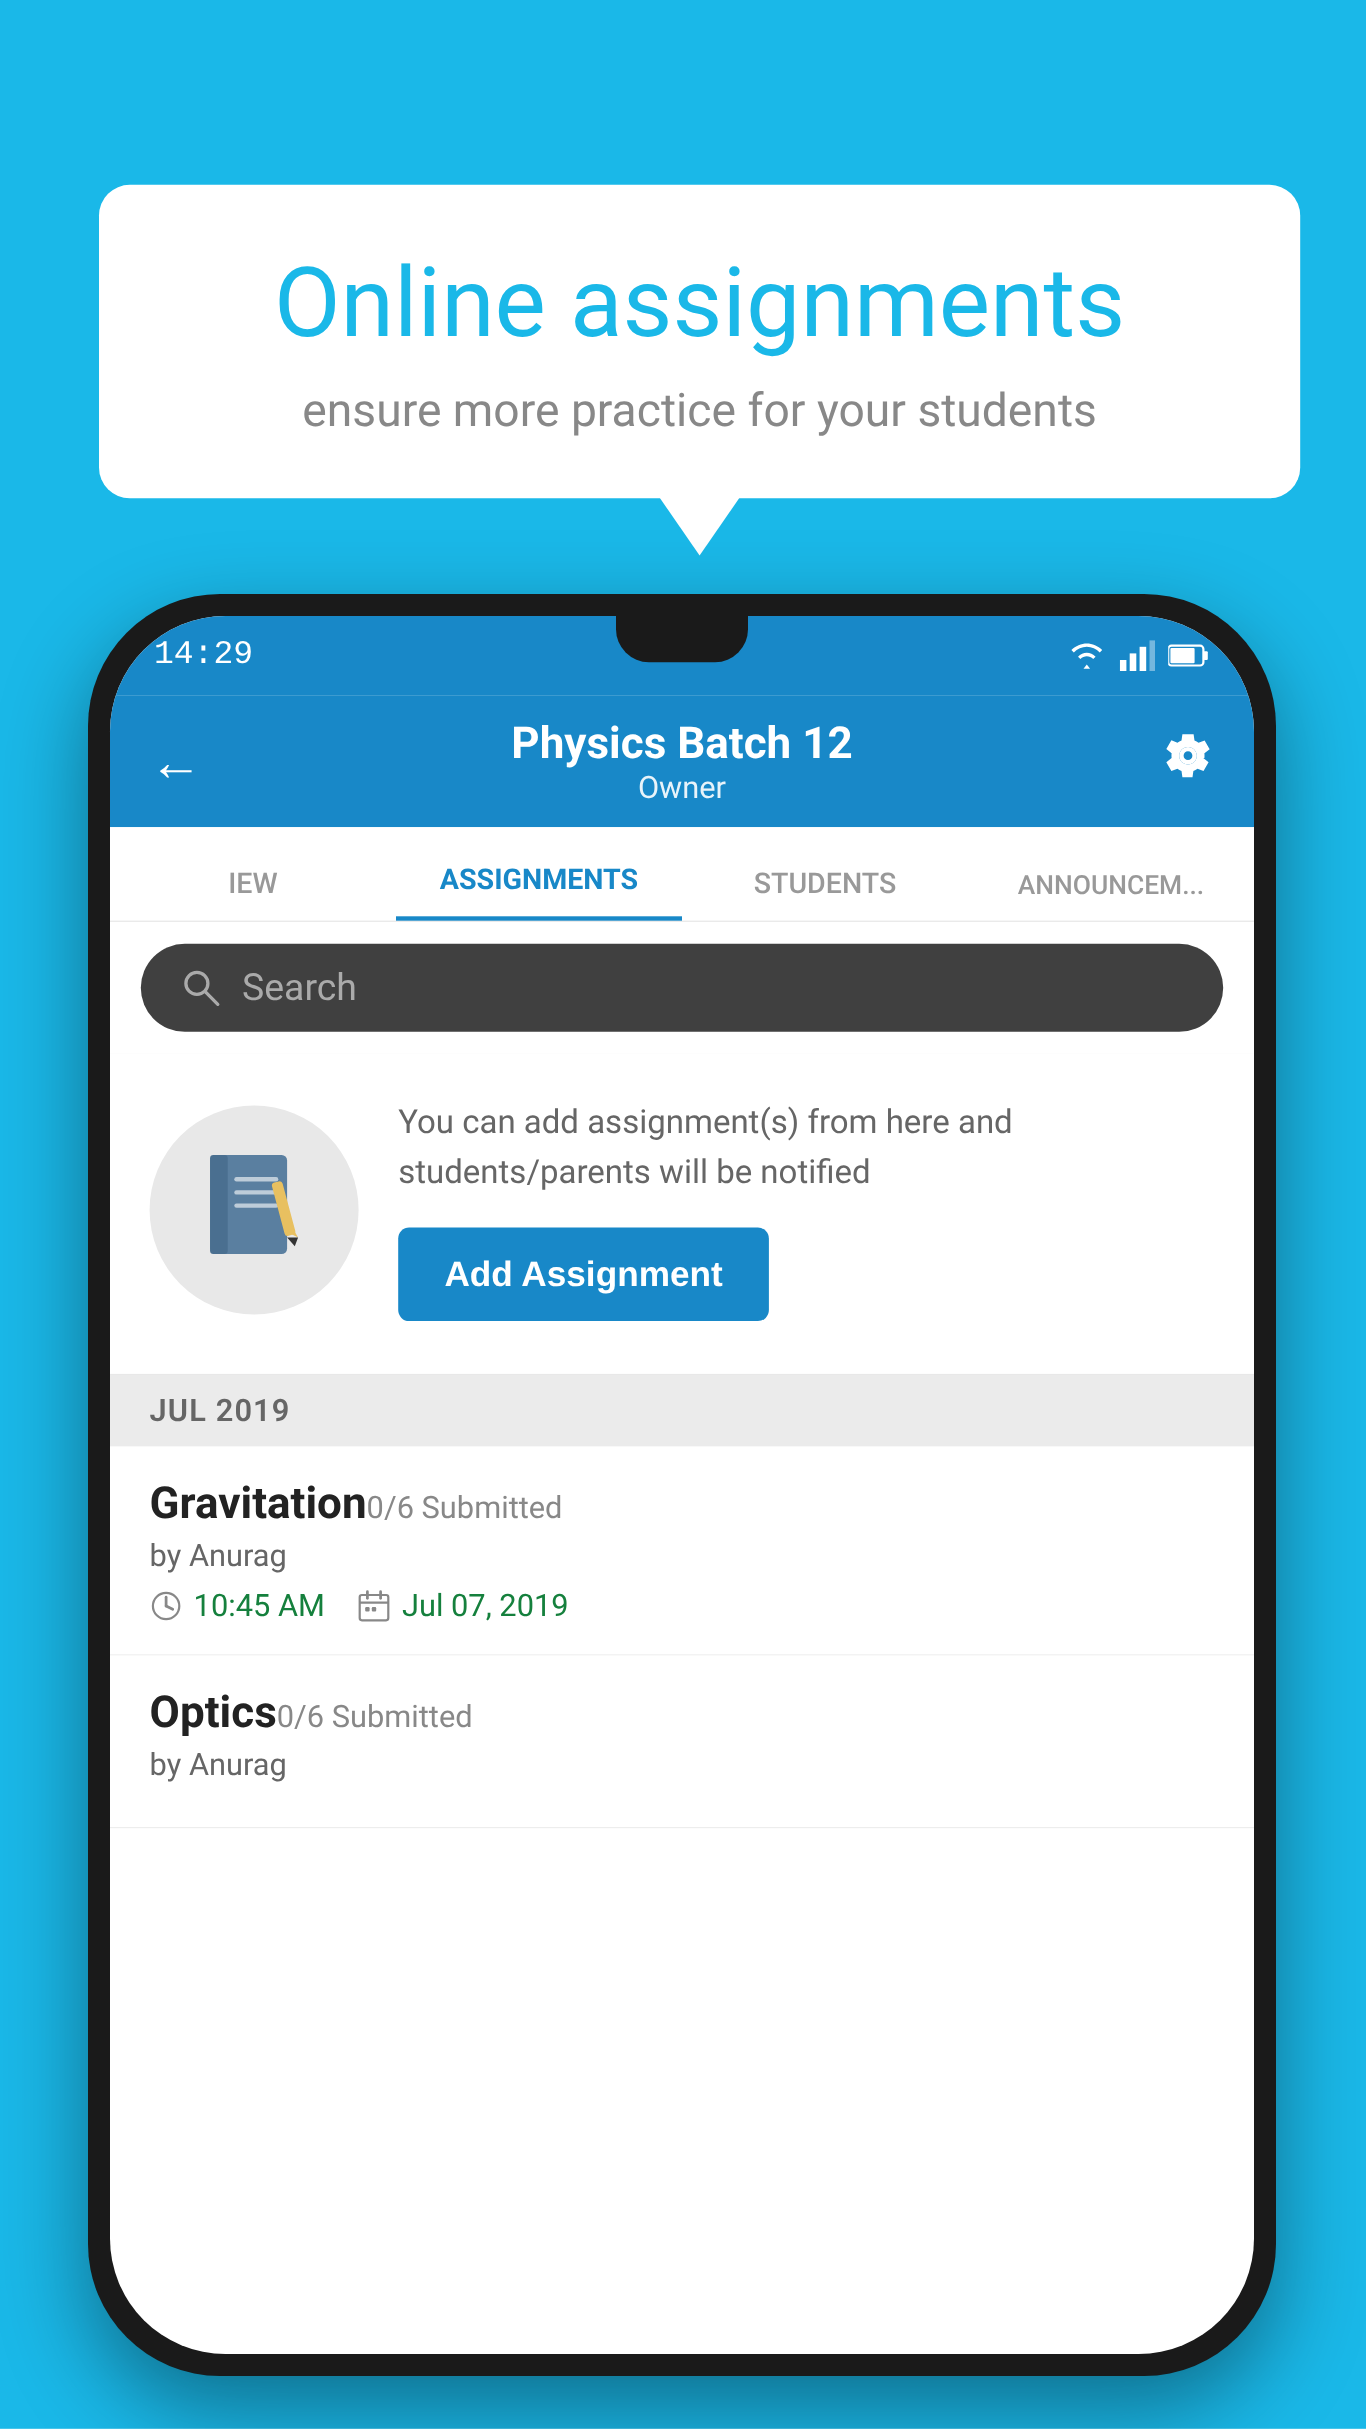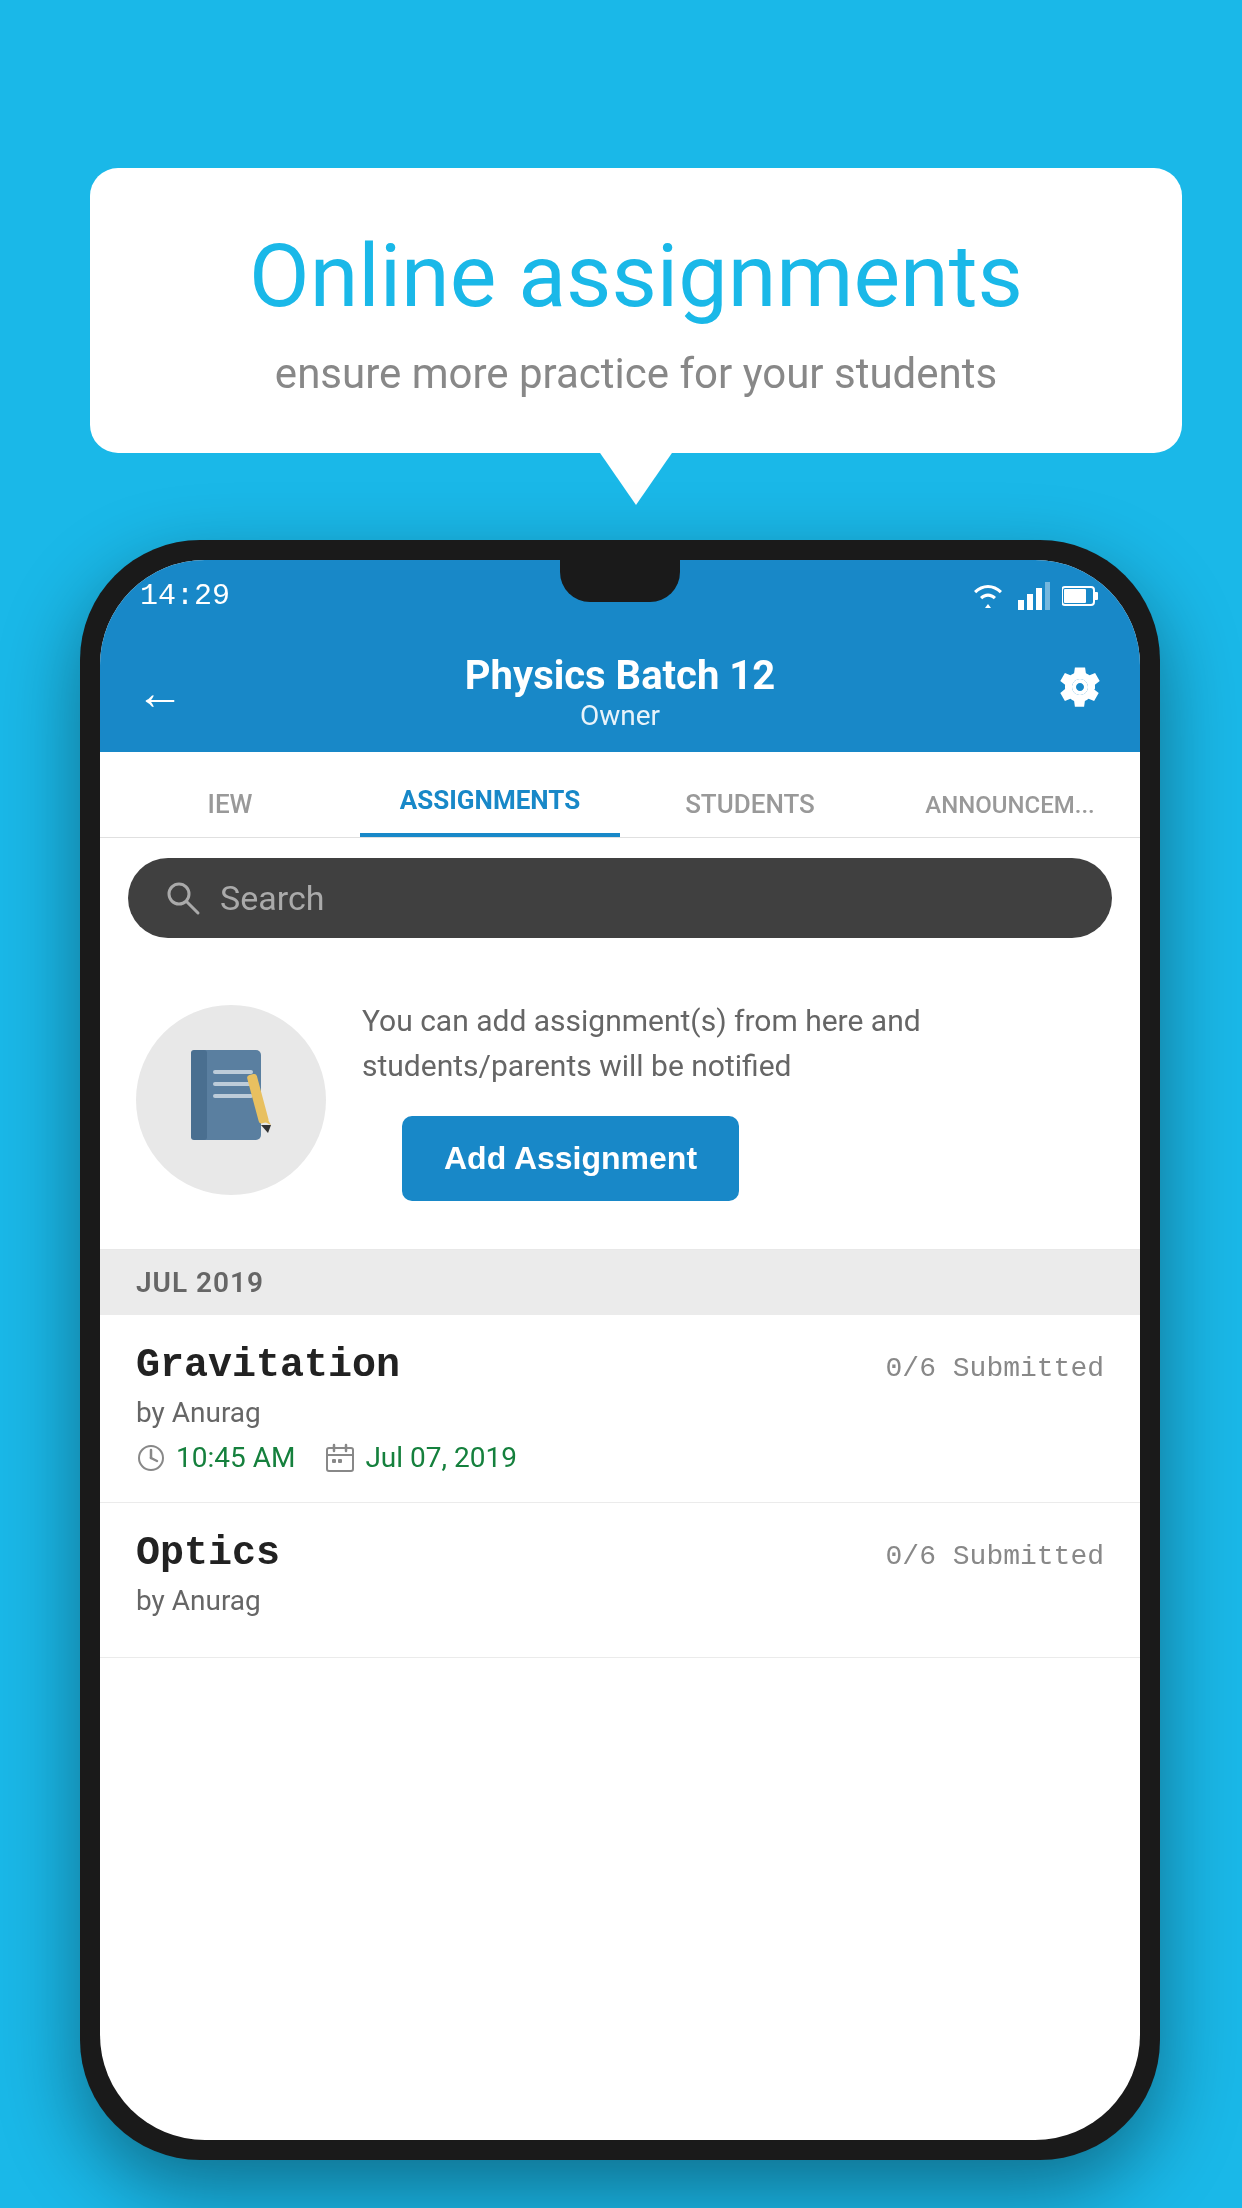--- a/index.html
+++ b/index.html
@@ -247,21 +247,20 @@
     .add-assignment-btn {
       background: #1888c8;
       color: white;
       border: none;
       border-radius: 10px;
       padding: 24px 42px;
       font-size: 32px;
       font-weight: 600;
       cursor: pointer;
       display: inline-block;
-      margin-left: 40px;
     }
 
     
     .section-header {
       background: #ebebeb;
       padding: 16px 36px;
       font-size: 28px;
       font-weight: 600;
       color: #666;
       letter-spacing: 1px;
@@ -269,24 +268,23 @@
 
     
     .assignment-item {
       background: white;
       padding: 28px 36px 28px;
       border-bottom: 1px solid #ebebeb;
     }
 
     .assignment-top-row {
       display: flex;
-      justify-content: space-between;
+      justify-content: flex-start;
       align-items: baseline;
       margin-bottom: 8px;
-      font-family: Liberation Mono, monospace;
     }
 
     .assignment-name {
       font-size: 40px;
       font-weight: 700;
       color: #222;
     }
 
     .assignment-submitted {
       font-size: 28px;

